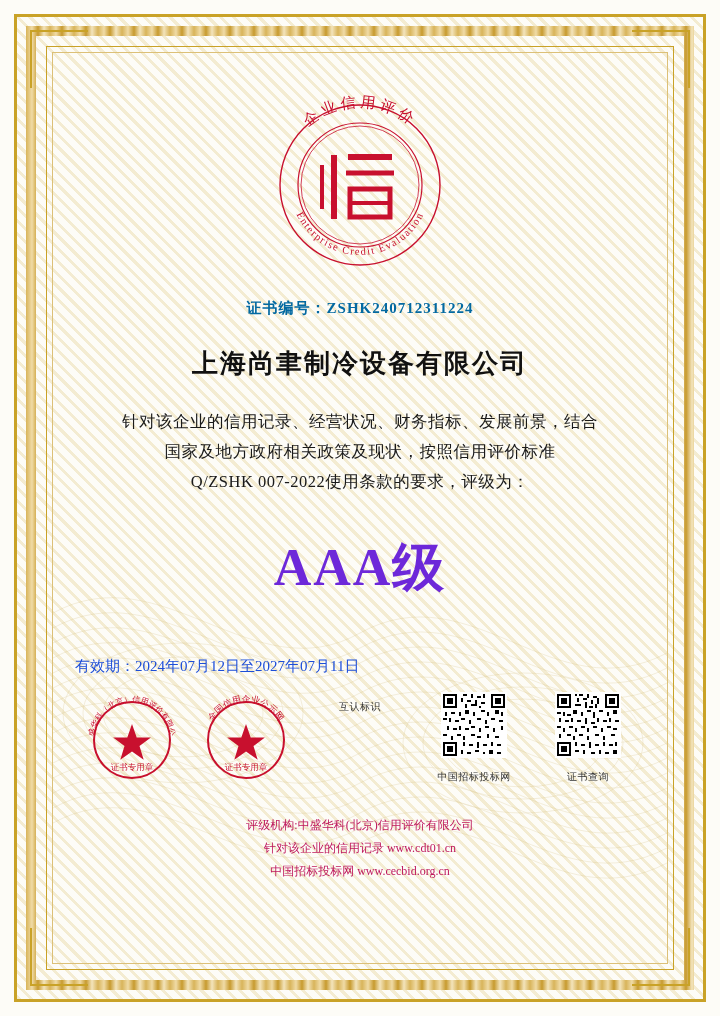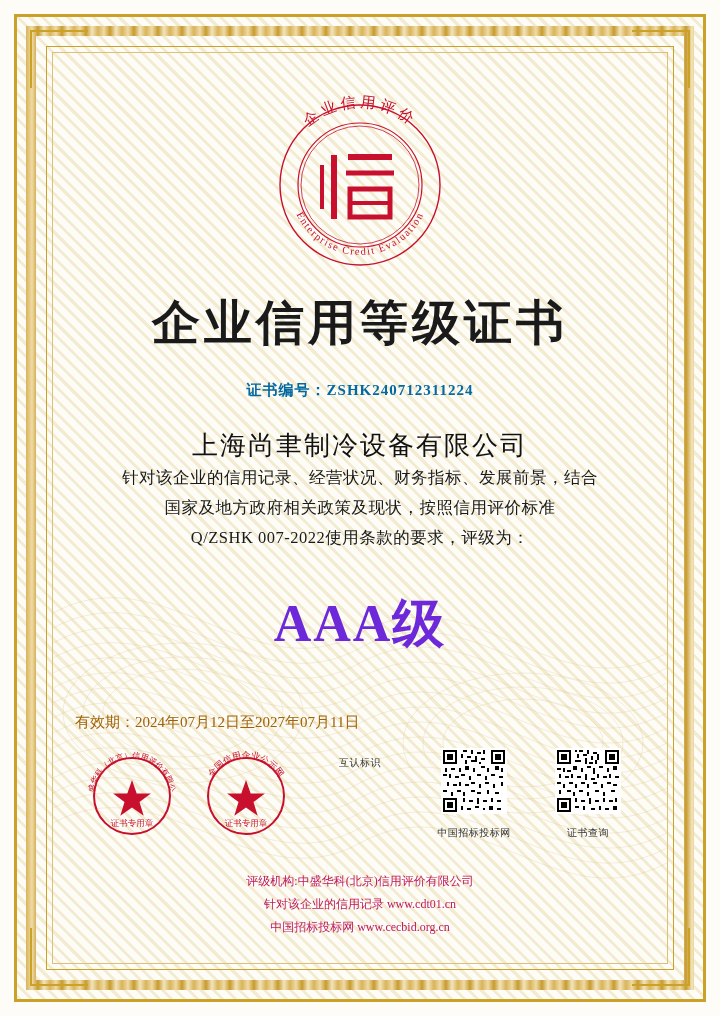--- a/index.html
+++ b/index.html
@@ -105,42 +105,43 @@
   .cert-no {
     margin-top: 26px;
     font-size: 15px;
     color: #0369a1;
     letter-spacing: 1px;
     font-weight: bold;
   }
   .company-name {
     margin-top: 28px;
     font-size: 26px;
-    font-weight: normal;
+    font-weight: bold;
     letter-spacing: 2px;
     color: #111;
   }
   .body-text {
+    margin-top: 26px;
     font-size: 16.5px;
     line-height: 30px;
     color: #1a1a1a;
     letter-spacing: 0.5px;
   }
   .grade {
     margin-top: 36px;
     font-size: 52px;
     font-weight: bold;
     color: #6d28d9;
     letter-spacing: 2px;
     font-family: "Liberation Serif", "DejaVu Serif", serif;
   }
   .validity {
     margin-top: 54px;
     font-size: 15px;
-    color: #a16207;
+    color: #1d4ed8;
     text-align: left;
     padding-left: 22px;
   }
 
   
   .marks-row {
     margin-top: 16px;
     display: flex;
     align-items: flex-start;
     justify-content: center;
@@ -240,21 +241,20 @@
         </g>
         <text font-family="'Liberation Serif', serif" font-size="15" fill="#c8102e" letter-spacing="4">
           <textPath href="#arcTop" startOffset="50%" text-anchor="middle">企业信用评价</textPath>
         </text>
         <text font-family="'Liberation Serif', serif" font-size="10.5" fill="#c8102e" letter-spacing="1.4">
           <textPath href="#arcBot" startOffset="50%" text-anchor="middle">Enterprise Credit Evaluation</textPath>
         </text>
       </svg>
     </div>
 
-    <div class="main-title">企业信用等级证书</div>
 
     <div class="cert-no">
       <span>证书编号：</span><span>ZSHK240712311224</span>
     </div>
 
     <div class="company-name">上海尚聿制冷设备有限公司</div>
 
     <div class="body-text">
       <div>针对该企业的信用记录、经营状况、财务指标、发展前景，结合</div>
       <div>国家及地方政府相关政策及现状，按照信用评价标准</div>

